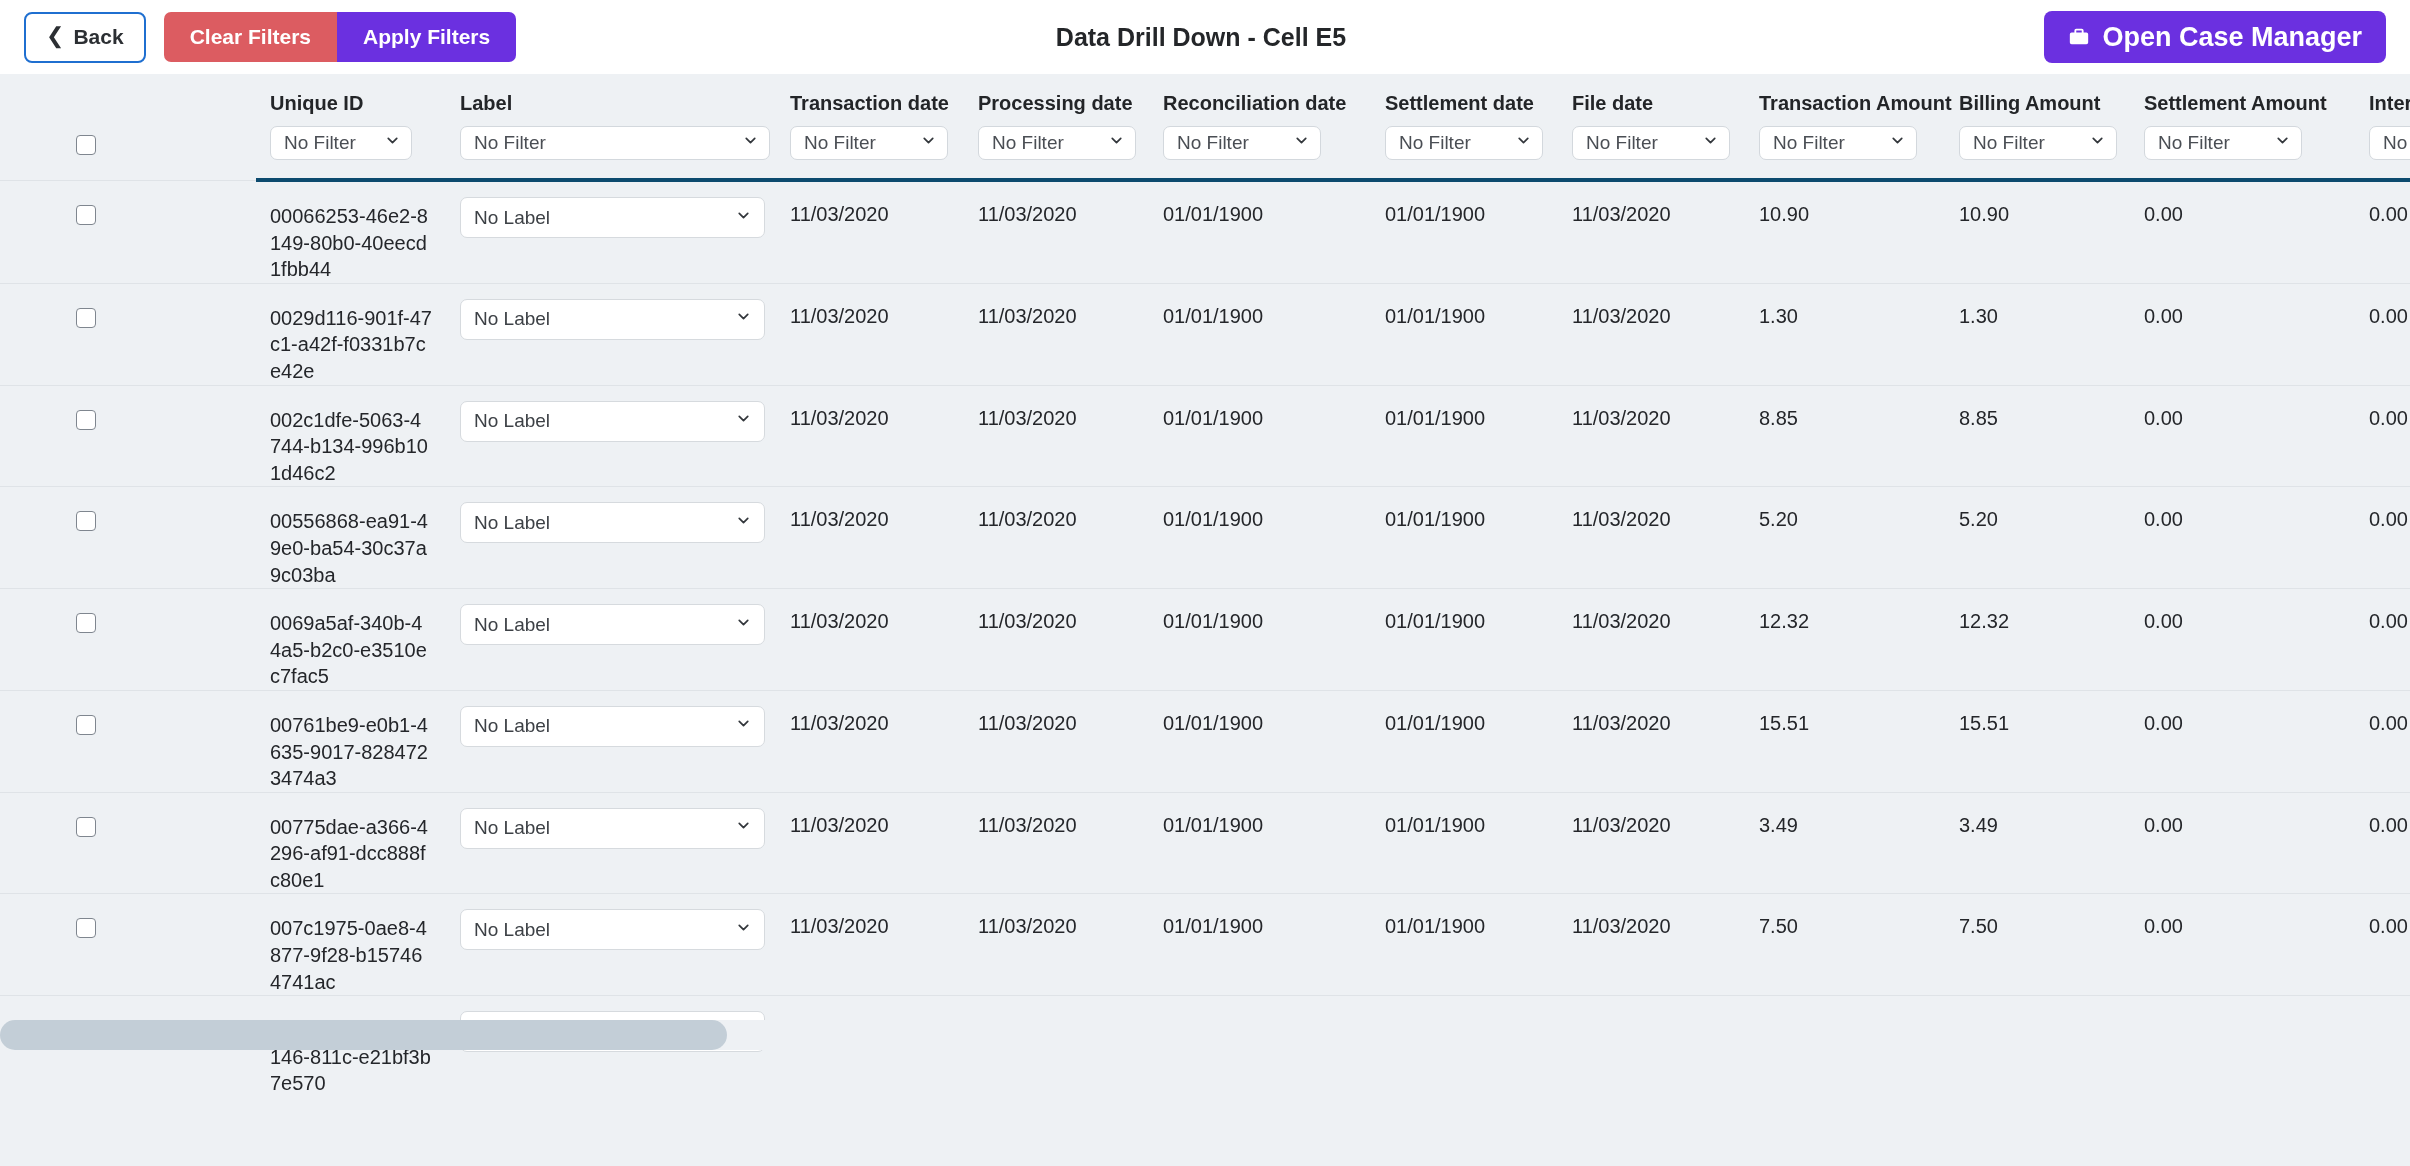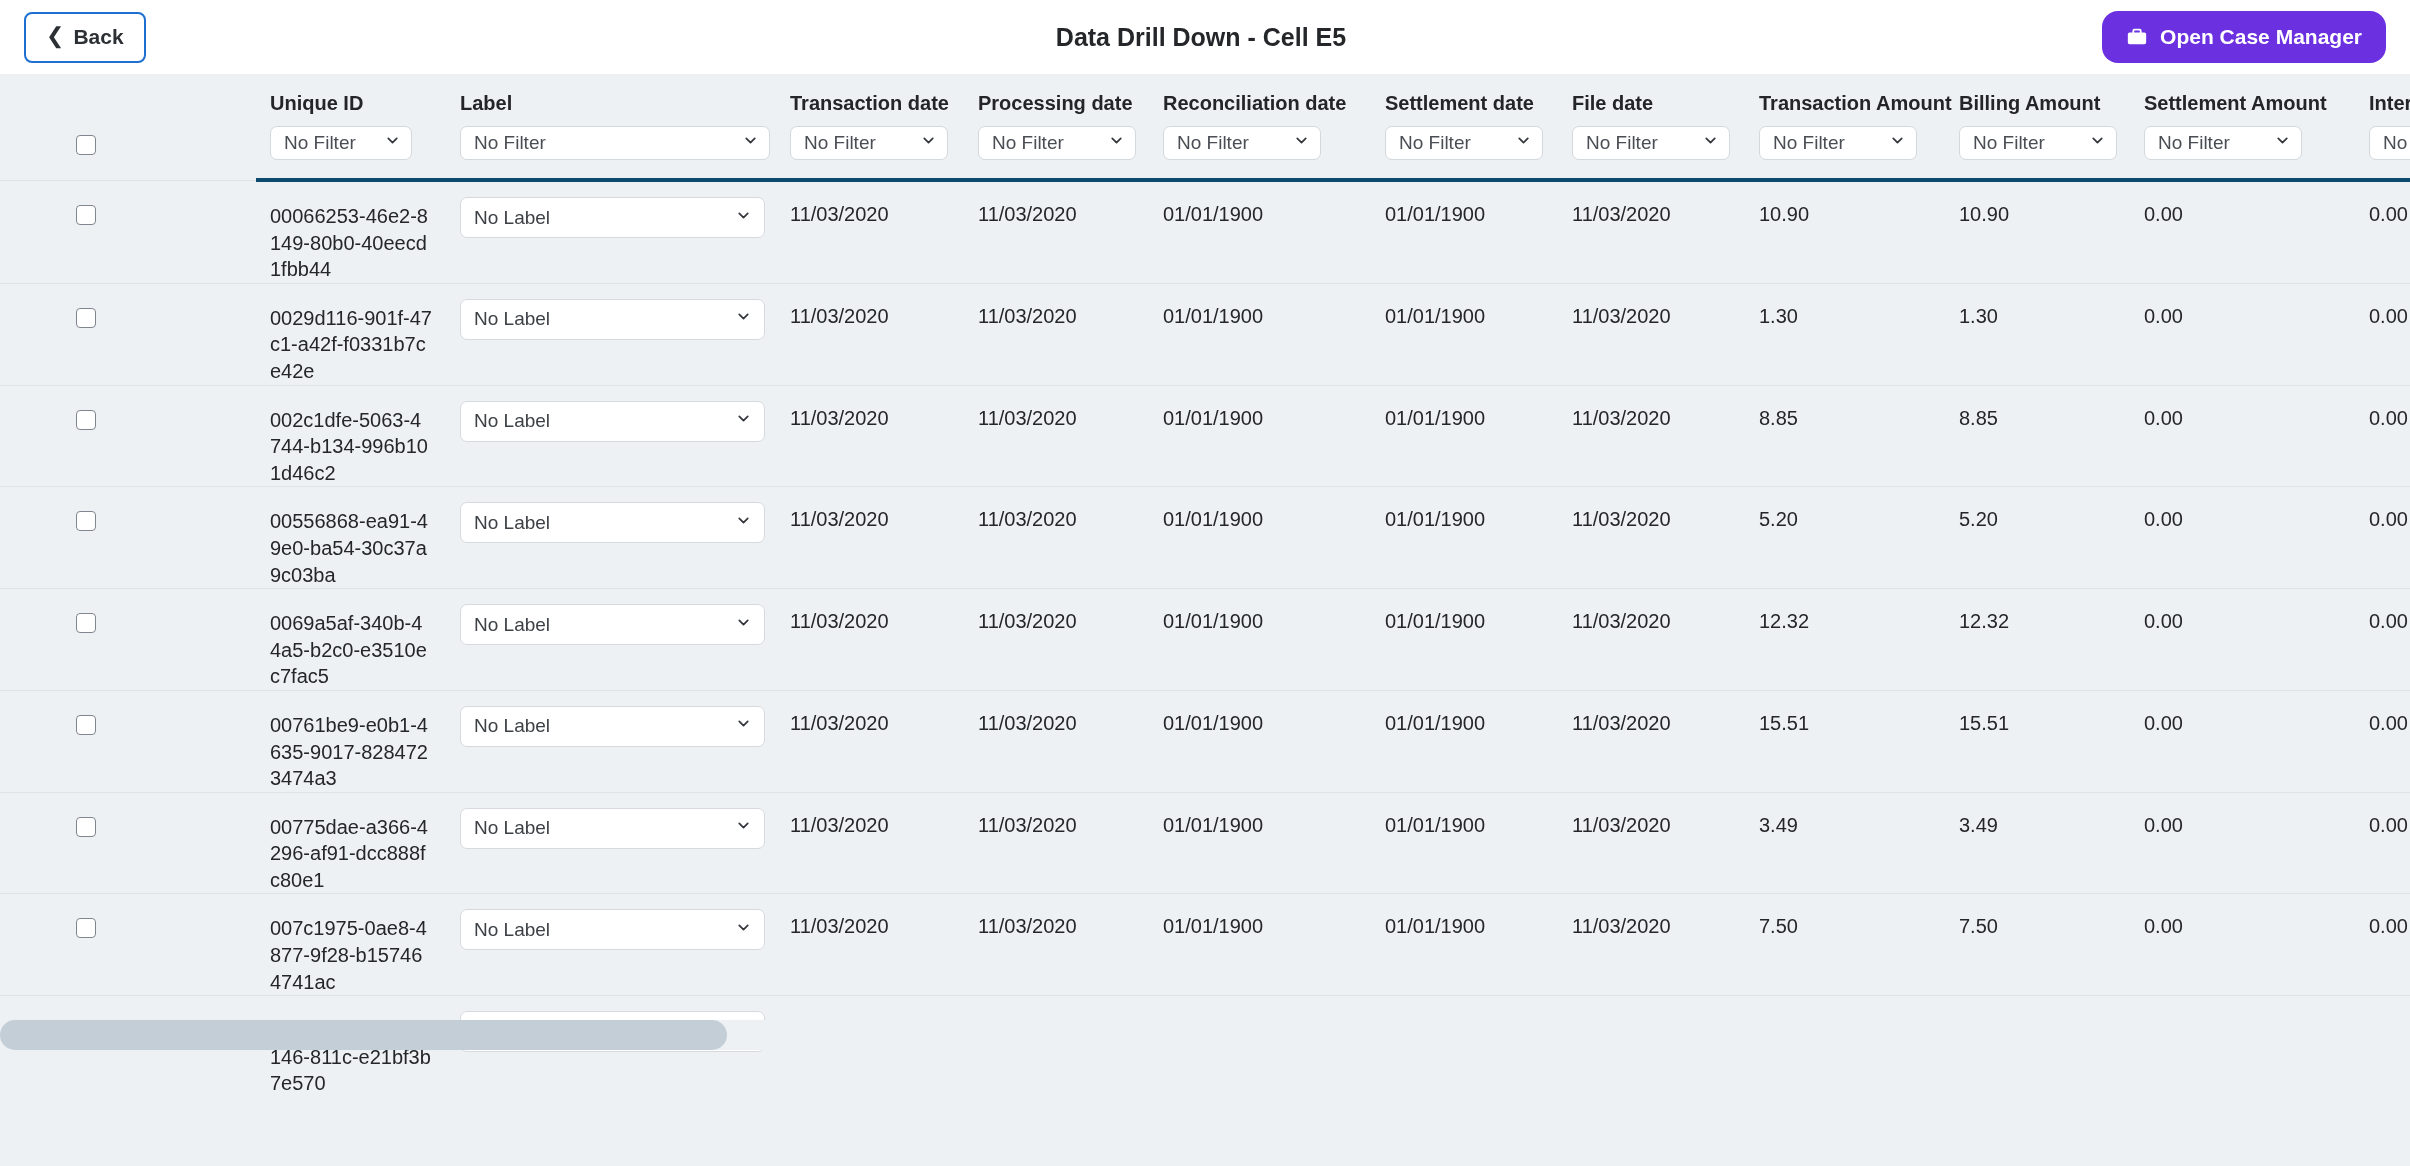--- a/index.html
+++ b/index.html
@@ -90,22 +90,22 @@
   }
   .purple-btn {
     display: flex;
     align-items: center;
     justify-content: center;
     gap: 12px;
     height: 52px;
     padding: 0 24px;
     background: #6b30e0;
     color: #ffffff;
-    border-radius: 16px;
-    font-size: 21px;
+    border-radius: 8px;
+    font-size: 27px;
   }
   .purple-btn svg { flex: 0 0 auto; display: block; }
 
   
   .table-viewport {
     position: relative;
     height: 1018px;
     overflow: hidden;
     background: #eef1f4;
   }
@@ -228,20 +228,24 @@
 </head>
 <body>
 
 <div class="toolbar">
 
   <button class="btn back-btn">
     <span class="chev">❮</span>
     <span>Back</span>
   </button>
 
+  <div class="filter-group">
+    <button class="btn clear-btn">Clear Filters</button>
+    <button class="btn apply-btn">Apply Filters</button>
+  </div>
 
   <div class="page-title">Data Drill Down - Cell E5</div>
 
   <div class="right-actions">
     <button class="btn purple-btn">
       <span>
         <svg width="22" height="22" viewBox="0 0 24 24" fill="#ffffff" aria-hidden="true">
           <path d="M9 3h6a2 2 0 0 1 2 2v2h3a2 2 0 0 1 2 2v9a2 2 0 0 1-2 2H4a2 2 0 0 1-2-2V9a2 2 0 0 1 2-2h3V5a2 2 0 0 1 2-2zm0 2v2h6V5H9z"></path>
         </svg>
       </span>

